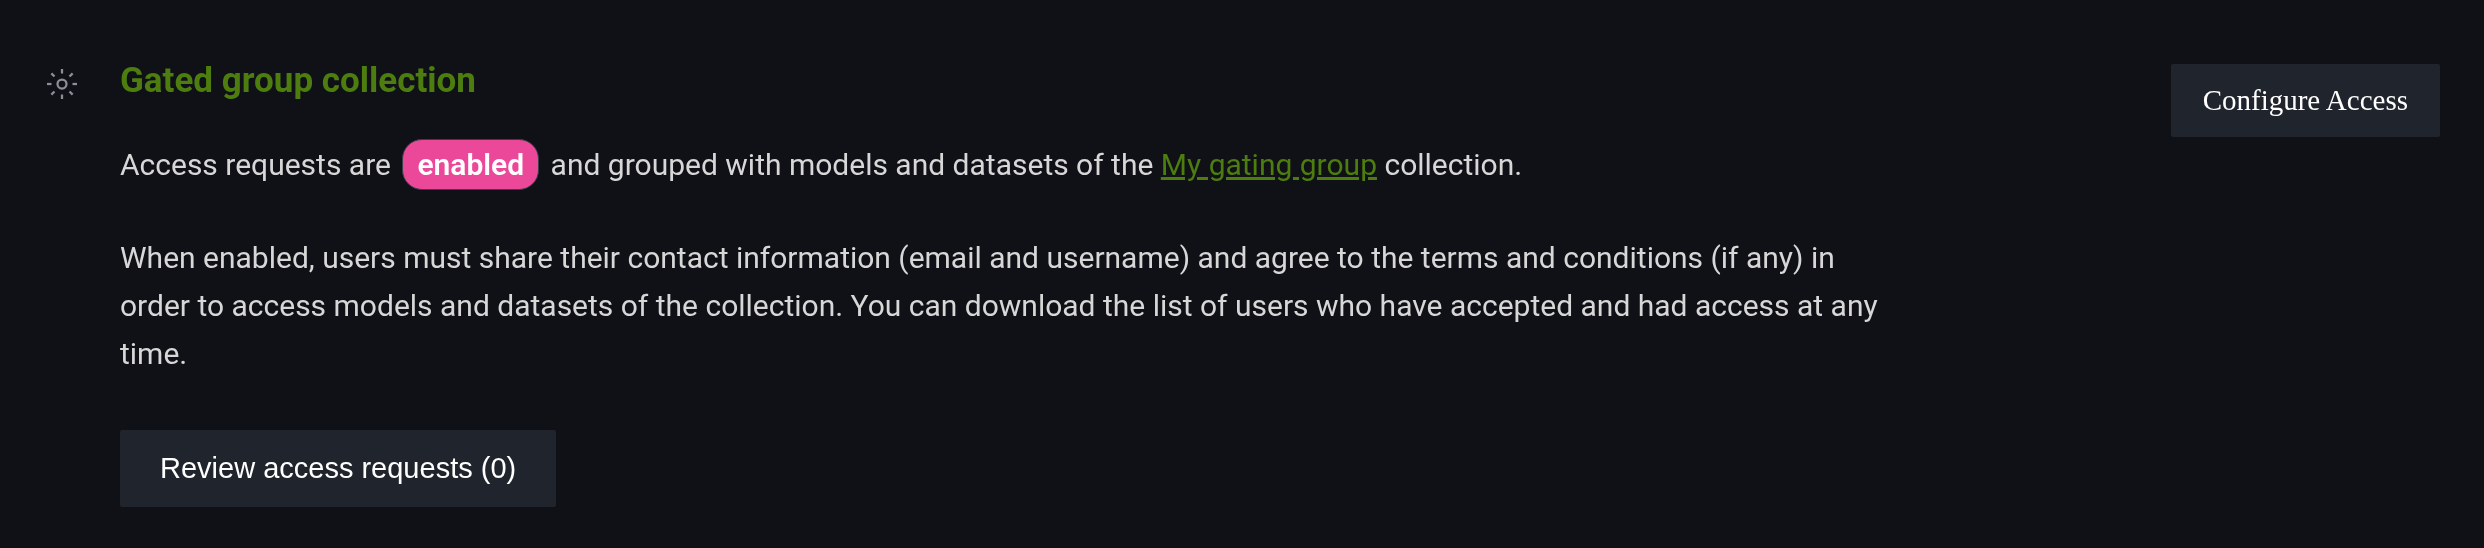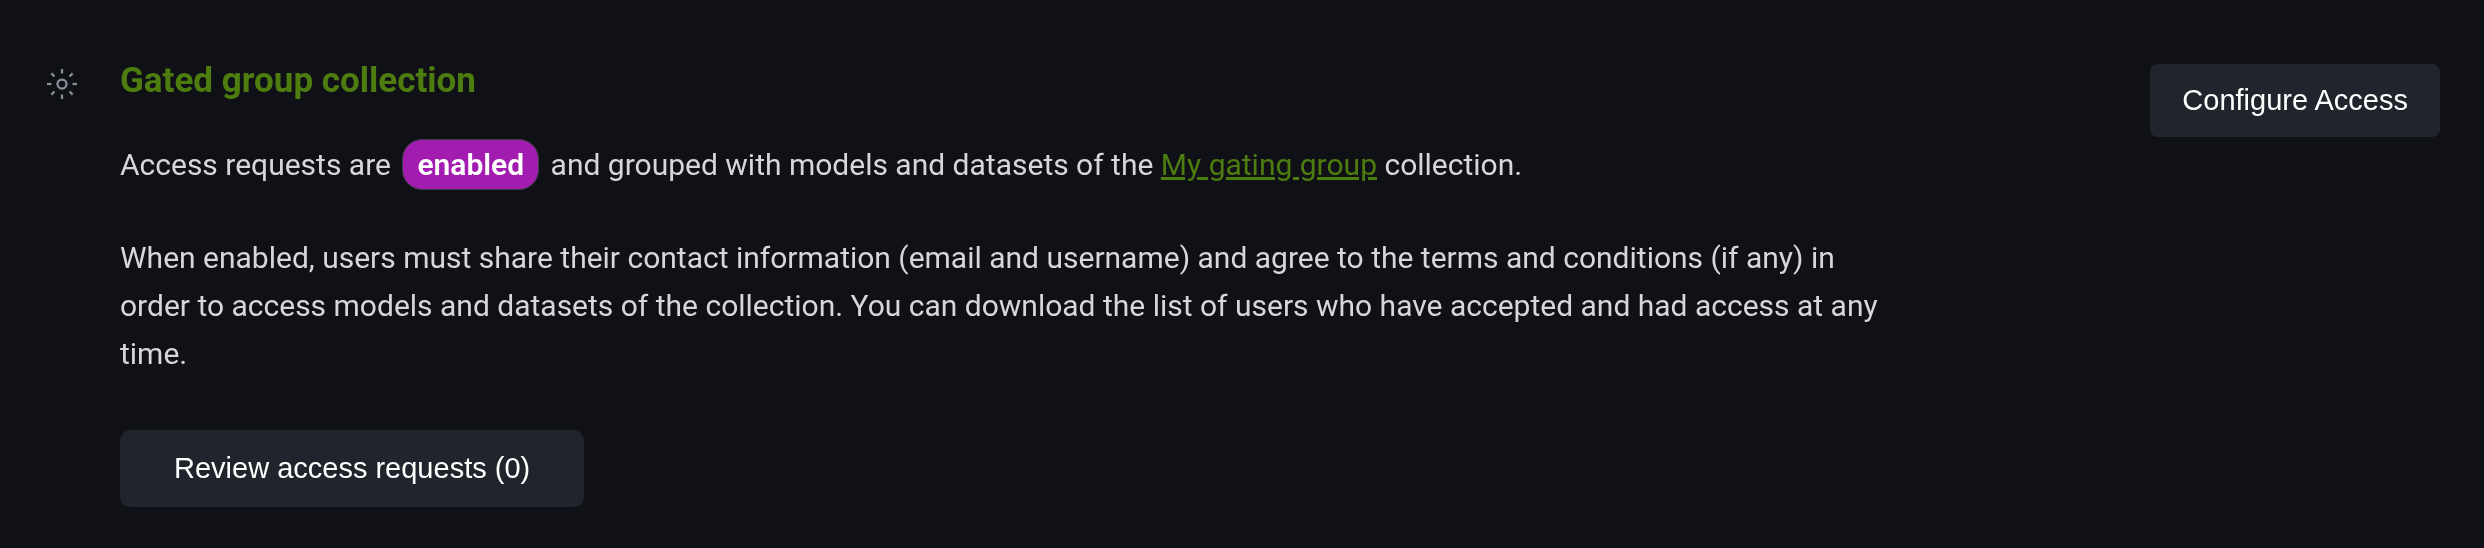--- a/index.html
+++ b/index.html
@@ -42,32 +42,33 @@
   .config-btn {
     position: absolute;
     right: 44px;
     top: 64px;
     background: #20242c;
     border: none;
     color: #ffffff;
     font-size: 29px;
     font-weight: 500;
     padding: 20px 32px;
-    border-radius: 8px;
+    border-radius: 2px;
     cursor: pointer;
+    font-family: Liberation Serif, serif;
   }
   .status-line {
     font-size: 30px;
     color: #d7d7d7;
     margin-bottom: 44px;
     line-height: 1.5;
   }
   .badge {
     display: inline-block;
-    background: #a21caf;
+    background: #ec4899;
     border: 1px solid #3a3f48;
     border-radius: 20px;
     padding: 2px 14px;
     font-weight: 600;
     color: #ffffff;
     margin: 0 4px;
   }
   .link {
     color: #4d7c0f;
     text-decoration: underline;
@@ -83,22 +84,22 @@
   .button-row {
     display: flex;
     gap: 20px;
   }
   .action-btn {
     background: #20242c;
     border: none;
     color: #ffffff;
     font-size: 29px;
     font-weight: 400;
-    padding: 22px 54px;
-    border-radius: 10px;
+    padding: 22px 40px;
+    border-radius: 2px;
     cursor: pointer;
     display: flex;
     align-items: center;
     gap: 16px;
   }
   .gate-icon svg {
     width: 36px;
     height: 36px;
     stroke: #8a8f98;
     fill: none;

